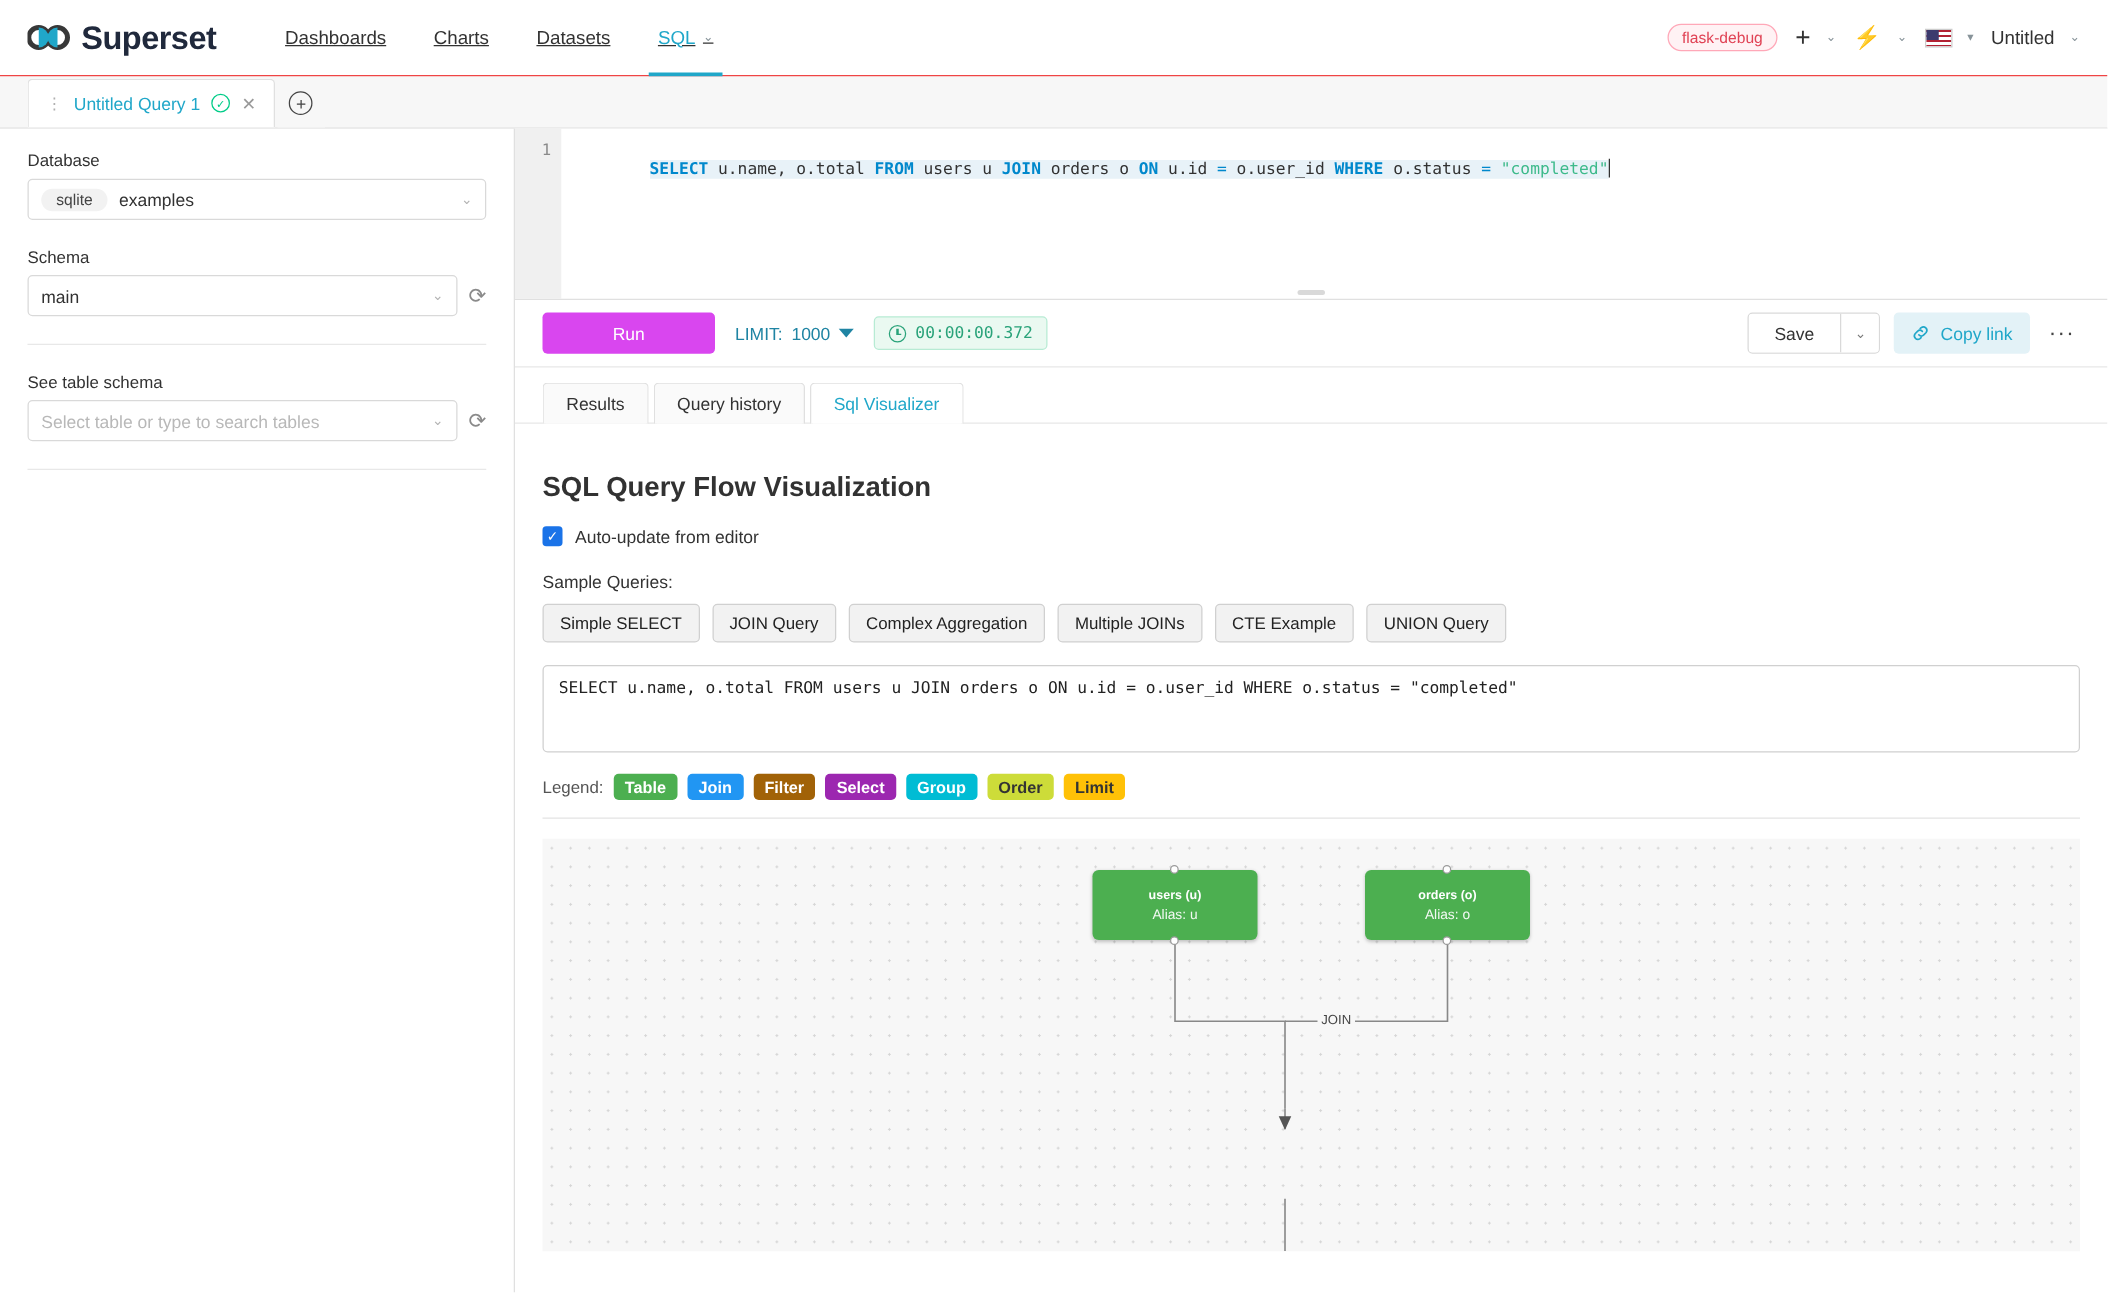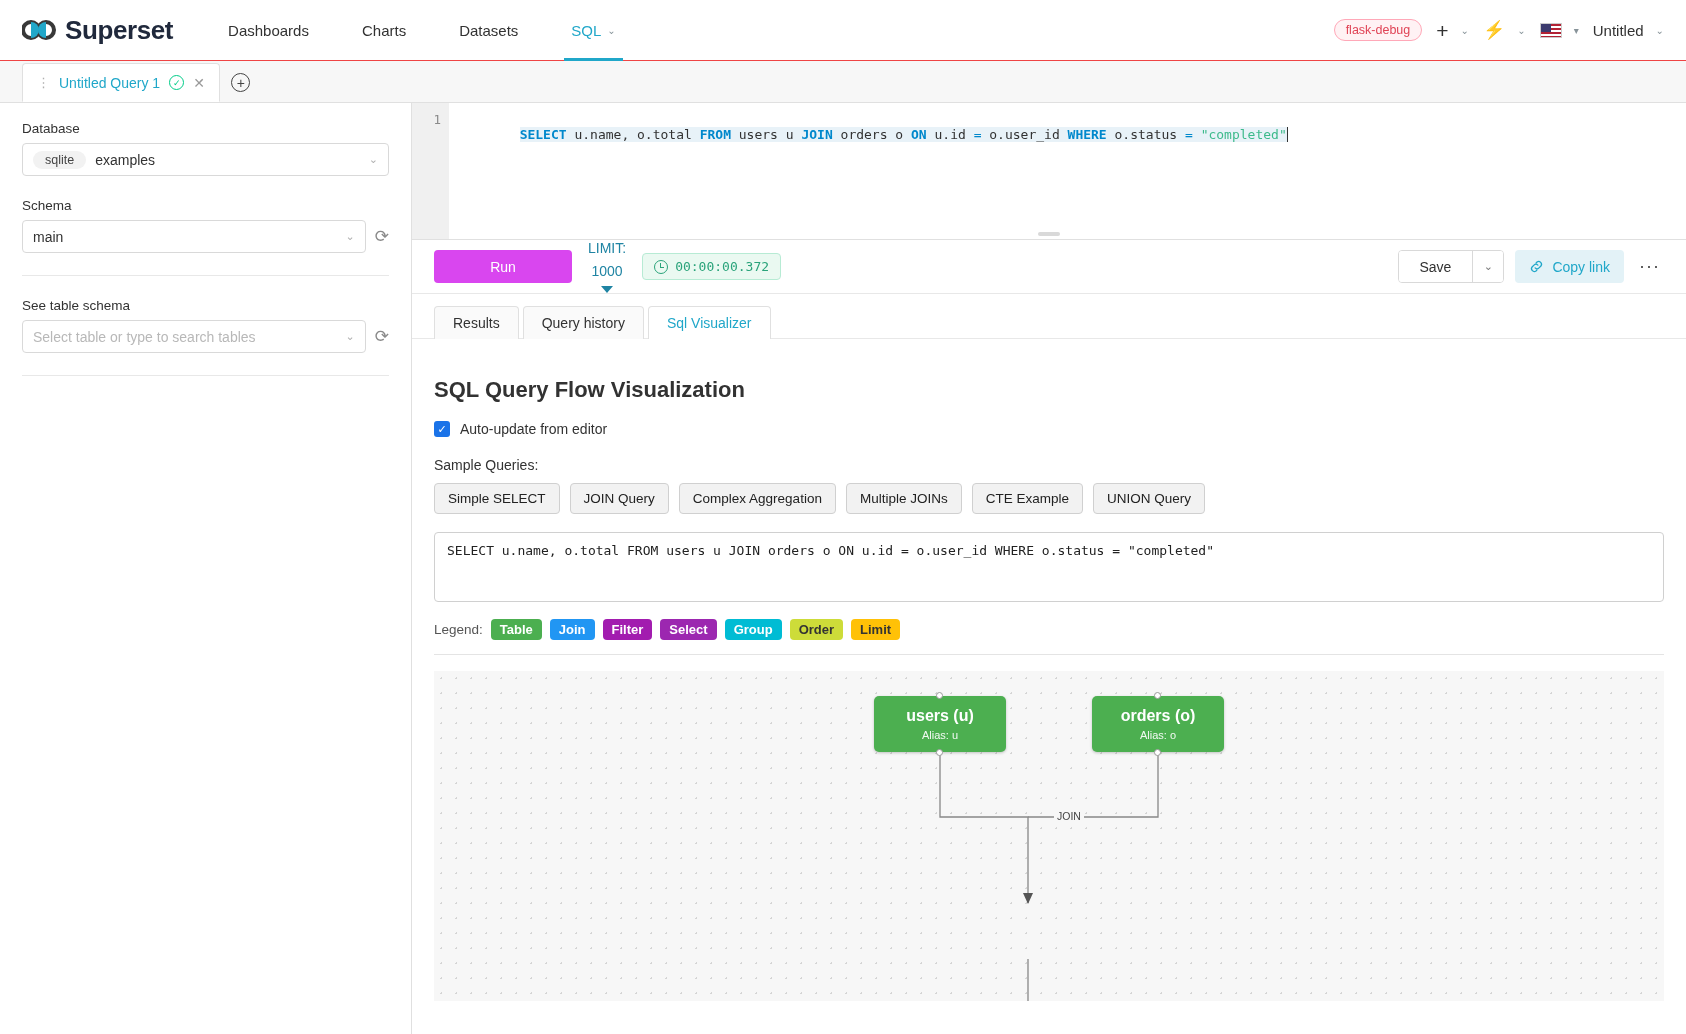--- a/index.html
+++ b/index.html
@@ -10,21 +10,21 @@
     background:#fff; color:#323232; font-size:14px;
   }
 
   
   .navbar{
     height:61px; border-bottom:1px solid #ef4444; background:#fff;
     display:flex; align-items:center; padding:16px 22px; position:relative;
   }
   .brand{ display:flex; align-items:center; gap:9px; margin-right:36px; }
   .brand-text{ font-size:26px; font-weight:bold; color:#20293c; letter-spacing:-.4px;}
-  .nav-links{ display:flex; align-items:flex-start; gap:15px; height:61px;}
+  .nav-links{ display:flex; align-items:flex-start; gap:0px; height:61px;text-decoration:underline;}
   .nav-link{
     font-size:15px; color:#323232; padding:0 19px; height:61px;
     display:flex; align-items:center; cursor:pointer; position:relative;
   }
   .nav-link.active{ color:#20a7c9; }
   .nav-link.active:after{
     content:""; position:absolute; left:12px; right:12px; bottom:0; height:3px; background:#20a7c9;
   }
   .caret{ font-size:10px; margin-left:6px; color:#879399;}
   .nav-right{ margin-left:auto; display:flex; align-items:center; gap:14px;}
@@ -103,21 +103,21 @@
   .toolbar{
     height:54px; display:flex; align-items:center; padding:0 22px; gap:16px;
     border-bottom:1px solid #e8e8e8; background:#fff; position:relative;
   }
   .grip{ position:absolute; left:50%; transform:translateX(-50%); top:-8px;
     width:22px;height:4px;background:#d9d9d9;border-radius:2px;}
   .run-btn{
     width:138px; height:33px; background:#d946ef; color:#fff; border:none; border-radius:4px;
     font-size:14px; cursor:pointer;
   }
-  .limit{ color:#1f84a3; font-size:14px; display:flex; align-items:center; gap:7px; cursor:pointer;flex-direction:column;}
+  .limit{ color:#1f84a3; font-size:14px; display:flex; align-items:center; gap:7px; cursor:pointer;}
   .limit b{ font-weight:normal;}
   .tri-down{ width:0;height:0;border-left:6px solid transparent;border-right:6px solid transparent;
     border-top:7px solid #1f84a3;}
   .timer{
     border:1px solid #b7ebd4; background:#eaf9f1; color:#2aa37a; border-radius:4px;
     font-family:"DejaVu Sans Mono",monospace; font-size:13px; padding:5px 11px;
     display:flex; align-items:center; gap:7px;
   }
   .clock{ width:14px;height:14px;border:1.4px solid #2aa37a;border-radius:50%;position:relative;}
   .clock:before{content:"";position:absolute;left:5px;top:2.5px;width:1.3px;height:4.5px;background:#2aa37a;}
@@ -166,21 +166,21 @@
     background-color:#f7f7f7;
     background-image:radial-gradient(#d5d5d5 1px, transparent 1px);
     background-size:15px 15px;
     overflow:hidden;
   }
   .node{
     position:absolute; border-radius:5px; color:#fff; text-align:center;
     display:flex; flex-direction:column; align-items:center; justify-content:center;
     box-shadow:0 1px 3px rgba(0,0,0,.22); cursor:pointer;
   }
-  .node .t{ font-size:16px; font-weight:bold;}
+  .node .t{ font-size:10px; font-weight:bold;}
   .node .s{ font-size:11px; opacity:.93; margin-top:4px;text-align:right;}
   .port{ position:absolute; width:7px;height:7px;border-radius:50%;background:#fff;border:1px solid #9a9a9a;}
   .edge-label{ position:absolute; font-size:10.5px; color:#444; background:#f7f7f7; padding:0 3px;}
 </style>
 </head>
 <body>
 
 <div class="navbar">
   <div class="brand">
     <svg width="34" height="20" viewBox="0 0 34 20">
@@ -340,21 +340,21 @@
         <div class="samp-btn">CTE Example</div>
         <div class="samp-btn">UNION Query</div>
       </div>
 
       <textarea class="sqlbox" style="">SELECT u.name, o.total FROM users u JOIN orders o ON u.id = o.user_id WHERE o.status = "completed"</textarea>
 
       <div class="legend">
         <span>Legend:</span>
         <span class="lg" style="background:#4caf50">Table</span>
         <span class="lg" style="background:#2196f3">Join</span>
-        <span class="lg" style="background:#a21caf">Filter</span>
+        <span class="lg" style="background:#a16207">Filter</span>
         <span class="lg" style="background:#9c27b0">Select</span>
         <span class="lg" style="background:#00bcd4">Group</span>
         <span class="lg" style="background:#cddc39;color:#333">Order</span>
         <span class="lg" style="background:#ffc107;color:#333">Limit</span>
       </div>
       <div class="legend-hr"></div>
 
       <div class="canvas">
         <svg width="100%" height="100%" style="position:absolute;inset:0">
           <path d="M506 81 L506 146 L594 146 L594 216" fill="none" stroke="#888" stroke-width="1.3"></path>

